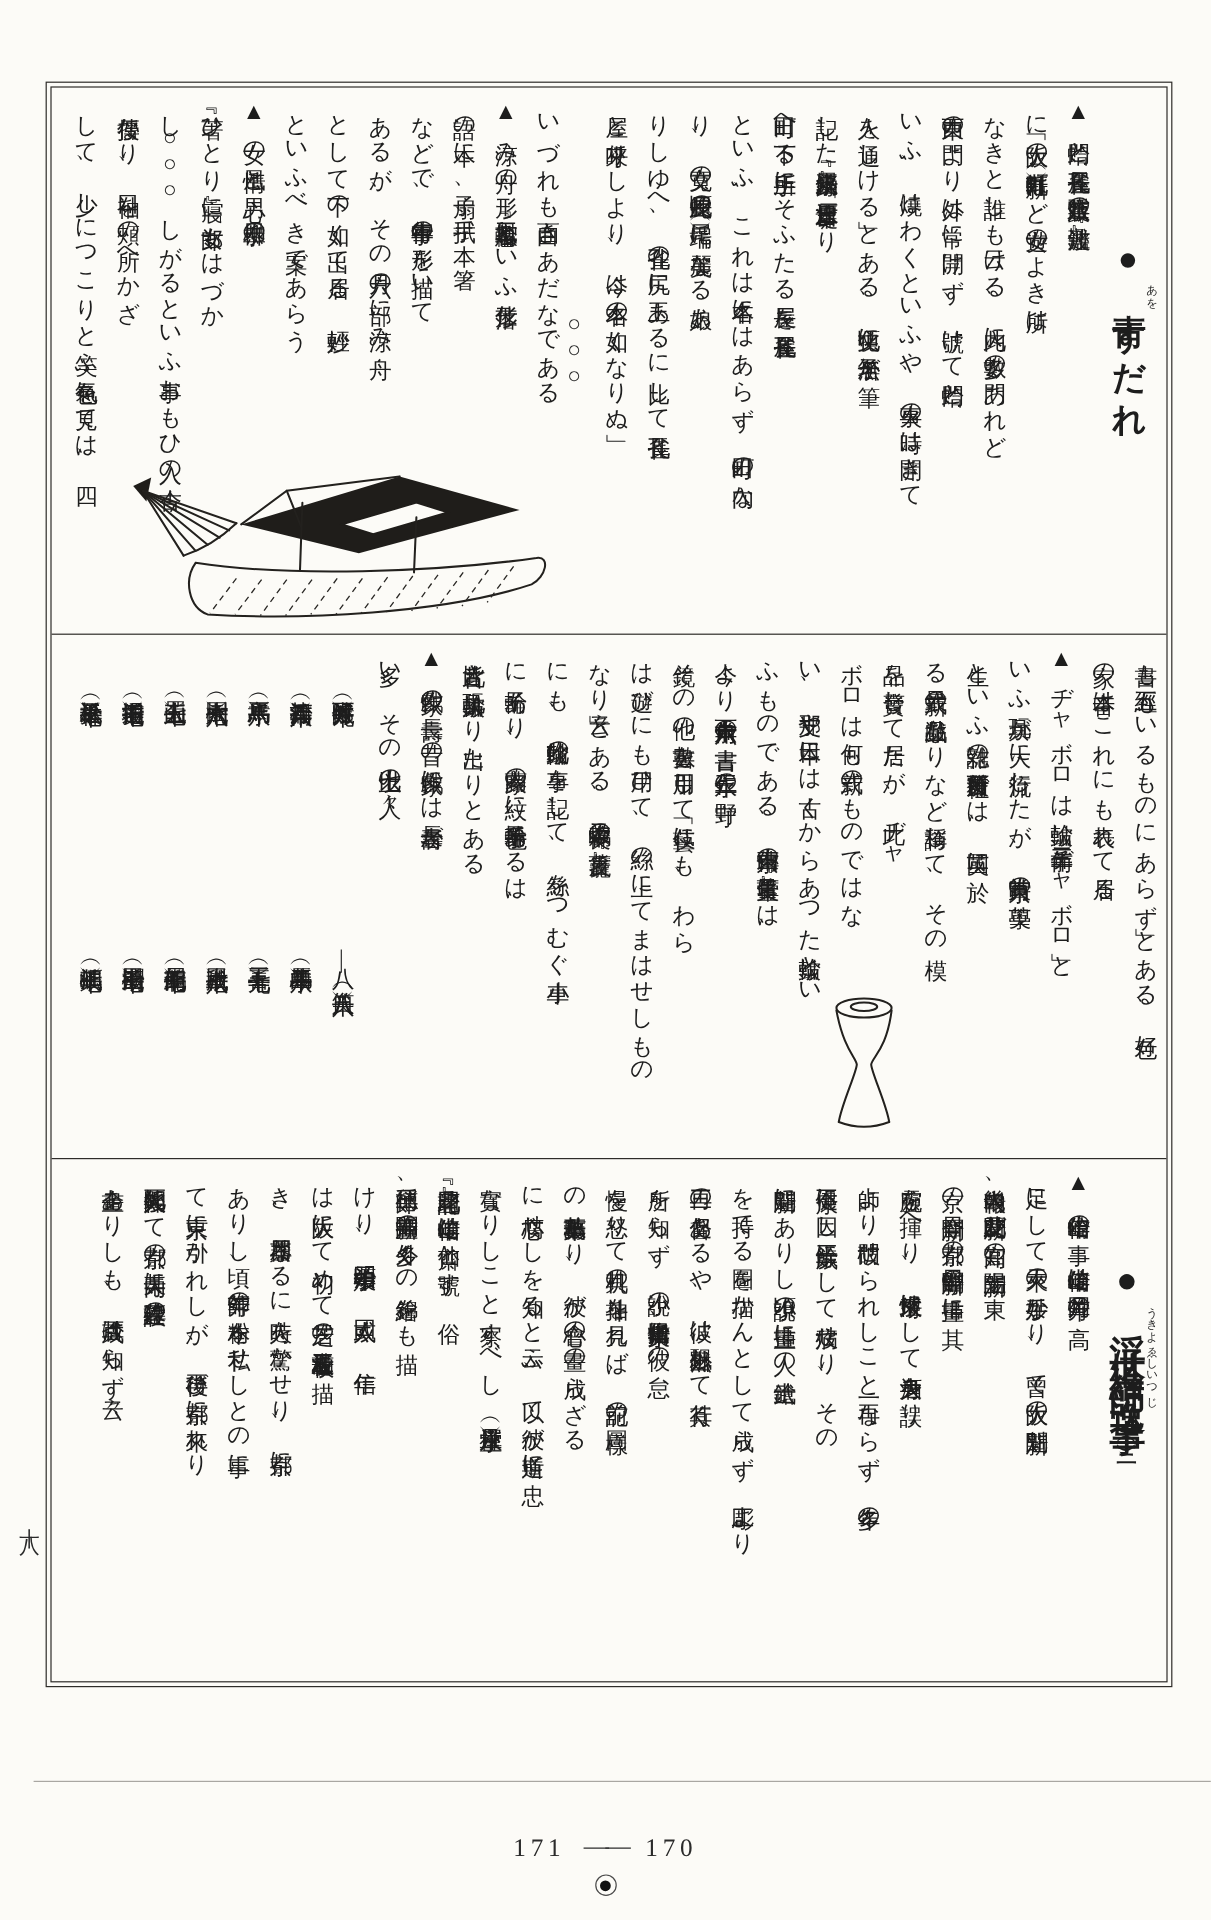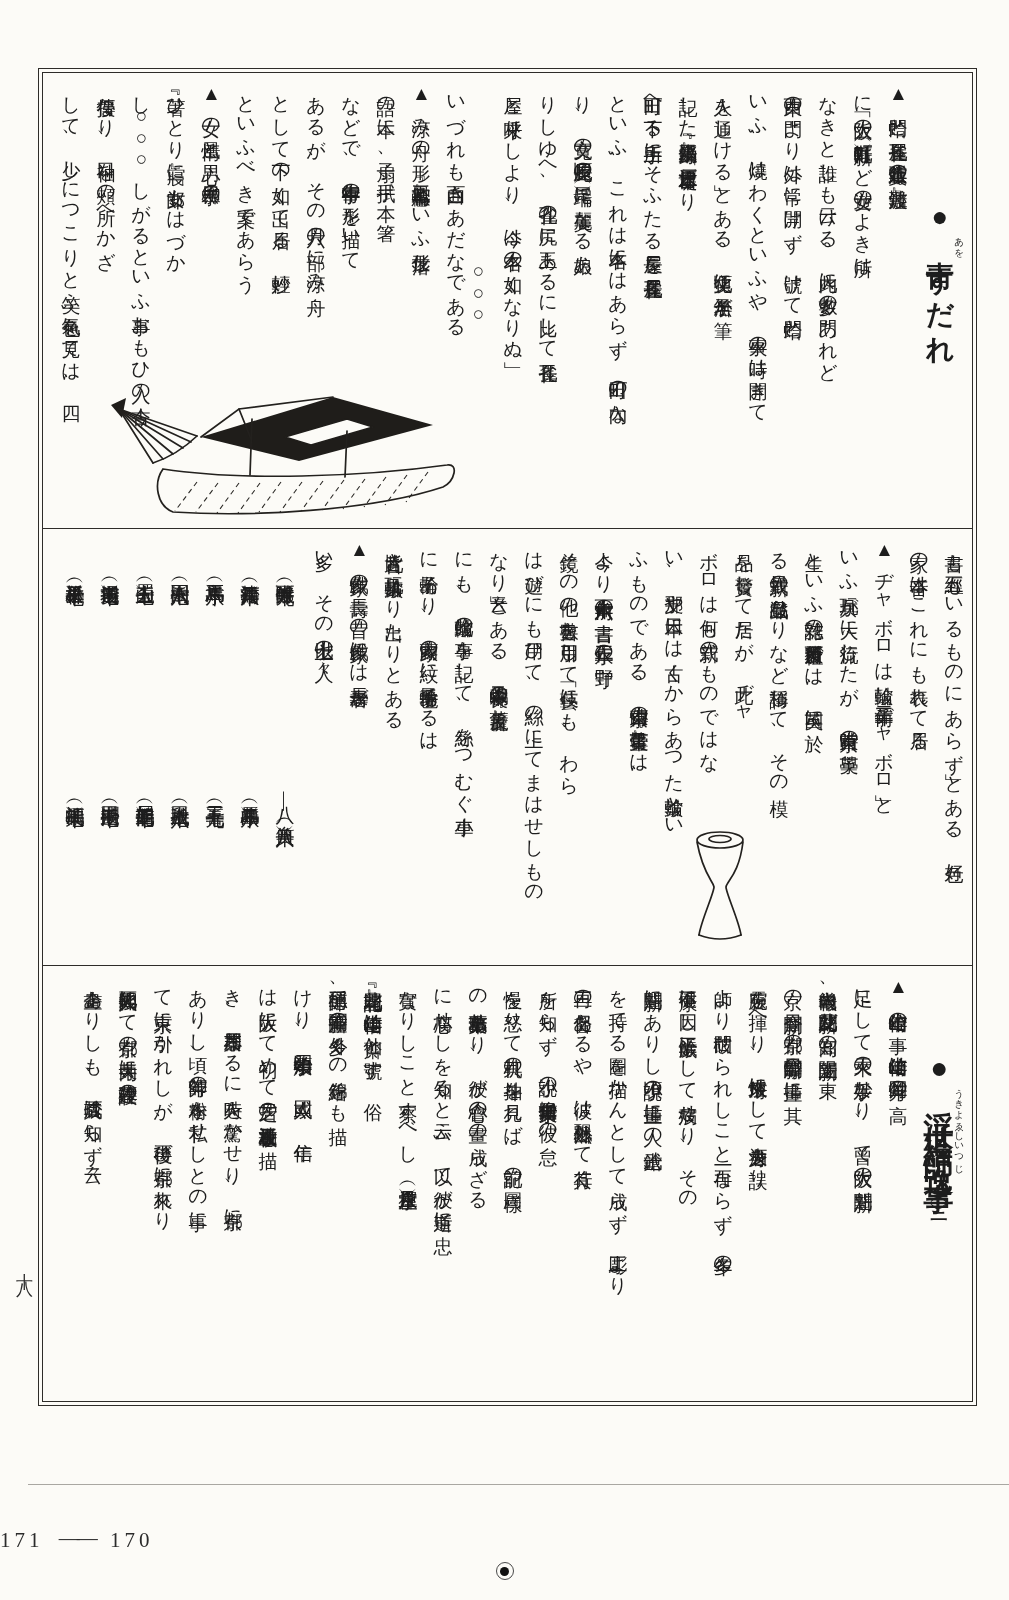--- a/index.html
+++ b/index.html
@@ -46,21 +46,21 @@
     position:absolute;left:13px;top:1260px;
     writing-mode:vertical-rl;text-orientation:upright;
     font-size:17px;letter-spacing:7px;color:#2a2a2a;
   }
   .footer-rule{
     position:absolute;left:28px;right:0;top:1484px;
     border-top:1px solid #a9a7a2;
   }
   .page-numbers{
     position:absolute;top:1528px;left:0;width:100%;
-    font-size:21px;letter-spacing:4px;color:#2b2b2b;
+    text-align:center;font-size:21px;letter-spacing:4px;color:#2b2b2b;
   }
   .page-numbers .dash{letter-spacing:-3px;position:relative;top:-2px;margin:0 6px;}
   .bullseye{
     position:absolute;top:1562px;left:50%;transform:translateX(-50%);
     width:16px;height:16px;border-radius:50%;
     border:1.5px solid #4a4a4a;
     display:flex;align-items:center;justify-content:center;
   }
   .bullseye-dot{width:9px;height:9px;border-radius:50%;background:#111;}
   .ill-stroke{stroke:#23211e;fill:none;stroke-width:1.7;stroke-linecap:round;}

